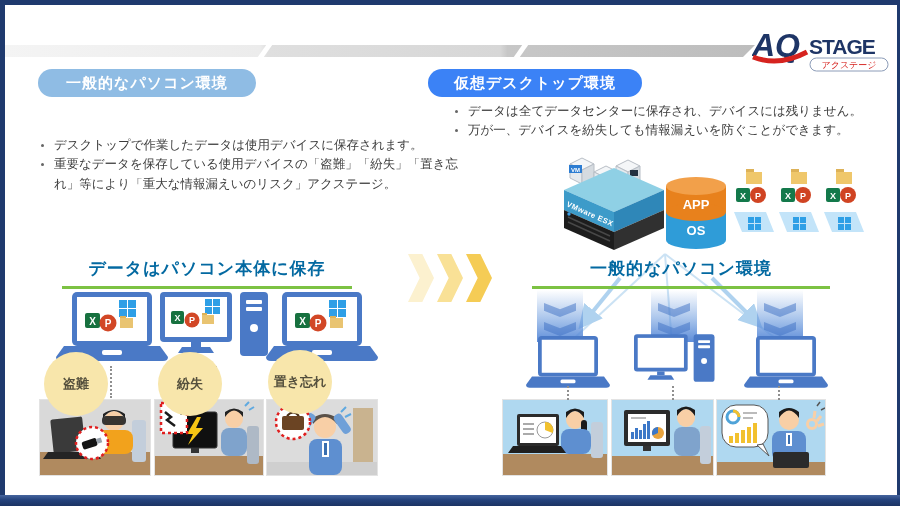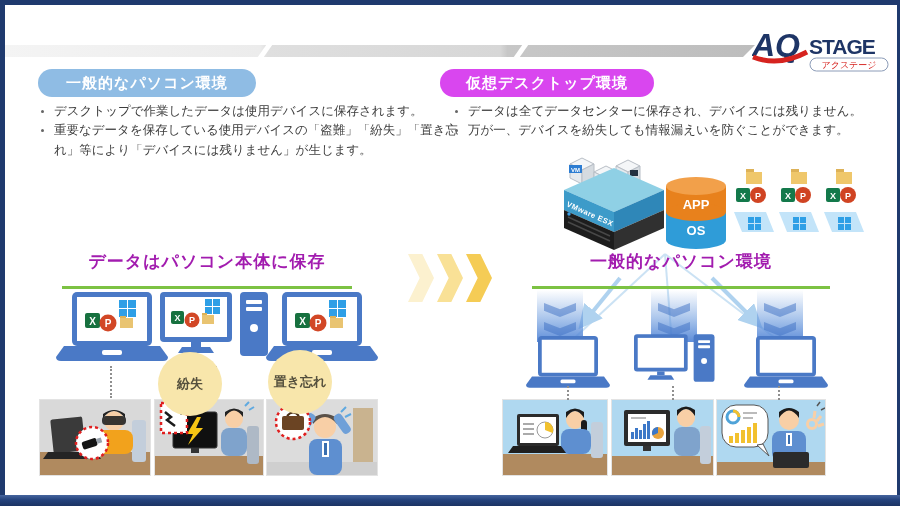--- a/index.html
+++ b/index.html
@@ -16,30 +16,30 @@
   .band { position:absolute; left:5px; top:45px; width:750px; height:12px;
           background:linear-gradient(90deg,#f4f4f4 0%,#ececec 34%,#dfdfdf 35%,#d7d7d7 66%,#c7c7c7 67%,#bdbdbd 100%);
           clip-path:polygon(0 0,100% 0,calc(100% - 12px) 100%,0 100%); }
   .band-slash { position:absolute; top:45px; width:6px; height:12px; background:#fff; transform:skewX(-35deg); }
   .logo { position:absolute; left:752px; top:24px; }
 
   .badge { position:absolute; top:69px; height:28px; border-radius:14px; color:#fff;
            font-size:15px; font-weight:bold; letter-spacing:1px; display:flex;
            align-items:center; justify-content:center; }
   .badge-left  { left:38px;  width:218px; background:#8FBCE4; }
-  .badge-right { left:440px; width:214px; background:#d946ef; }
+  .badge-right { left:428px; width:214px; background:#3b82f6; }
 
   .bullets { position:absolute; top:102px; margin:0; padding-left:18px; font-size:12.5px;
              line-height:1.55; color:#3d3d3d; }
   .bullets li::marker { color:#666; font-size:10px; }
-  .bullets-left  { left:36px;  width:420px; }
+  .bullets-left  { left:36px;  width:420px;margin-top:34px; }
   .bullets-right { left:450px; width:440px; }
 
-  .headline { position:absolute; top:250px; text-align:center; font-size:17px; font-weight:bold;
-              color:#a21caf; letter-spacing:1px; z-index:2; }
+  .headline { position:absolute; top:257px; text-align:center; font-size:17px; font-weight:bold;
+              color:#0369a1; letter-spacing:1px; z-index:2; }
   .headline-left  { left:62px;  width:290px; }
   .headline-right { left:532px; width:298px; }
   .underline { position:absolute; top:286px; height:3px; background:#7CC243; z-index:2; }
   .underline-left  { left:62px;  width:290px; }
   .underline-right { left:532px; width:298px; }
 
   .flow-arrows { position:absolute; left:408px; top:254px; display:flex; gap:3px; }
   .chev { width:26px; height:48px;
           clip-path:polygon(0 0,55% 0,100% 50%,55% 100%,0 100%,45% 50%); }
   .chev1 { background:#FCF1CF; } .chev2 { background:#F9E196; } .chev3 { background:#F5CC55; }
@@ -86,21 +86,21 @@
       <path d="M1 33 Q 27 43 55 28" stroke="#D6231F" stroke-width="5" fill="none"></path>
       <text x="57" y="30" font-size="21" font-weight="bold" fill="#1E3566" letter-spacing="-1">STAGE</text>
       <rect x="58" y="34" width="78" height="13" rx="6.5" fill="#fff" stroke="#8C9CB8"></rect>
       <text x="97" y="44" font-size="9" fill="#D6231F" text-anchor="middle">アクステージ</text>
     </svg>
   </div>
 
   <div class="badge badge-left">一般的なパソコン環境</div>
   <ul class="bullets bullets-left">
     <li>デスクトップで作業したデータは使用デバイスに保存されます。</li>
-    <li>重要なデータを保存している使用デバイスの「盗難」「紛失」「置き忘れ」等により「デバイスには残りません」が生じます。</li>
+    <li>重要なデータを保存している使用デバイスの「盗難」「紛失」「置き忘れ」等により「重大な情報漏えいのリスク」アクステージ。</li>
   </ul>
 
   <div class="headline headline-left">データはパソコン本体に保存</div>
   <div class="underline underline-left"></div>
 
   <div class="dev" style="left:56px; top:292px;">
     <svg width="112" height="72" viewBox="0 0 112 72">
       <rect x="16" y="0" width="80" height="54" rx="5" fill="#4A79C6"></rect>
       <rect x="21" y="5" width="70" height="44" fill="#fff"></rect>
       <g>
@@ -177,20 +177,21 @@
       </g>
       <g>
         <circle cx="52" cy="31" r="8.5" fill="#D24726"></circle>
         <text x="52" y="34.5" font-size="10" font-weight="bold" fill="#fff" text-anchor="middle">P</text>
       </g>
       <path d="M8 54 L104 54 L112 65 Q112 69 107 69 L5 69 Q0 69 0 65 Z" fill="#4A79C6"></path>
       <rect x="46" y="58" width="20" height="5" rx="2" fill="#fff"></rect>
     </svg>
   </div>
 
+  <div class="risk-circle" style="left:44px; top:352px;">盗難</div>
   <div class="risk-circle" style="left:158px; top:352px;">紛失</div>
   <div class="risk-circle" style="left:268px; top:350px;">置き忘れ</div>
 
   <div class="dotline" style="left:110px; top:366px; height:32px;"></div>
   <div class="dotline" style="left:215px; top:366px; height:32px;"></div>
   <div class="dotline" style="left:318px; top:370px; height:28px;"></div>
 
   <div class="photo" style="left:40px; width:110px;">
     <svg width="110" height="75" viewBox="0 0 110 75">
       <rect width="110" height="75" fill="#D9D9D9"></rect>

